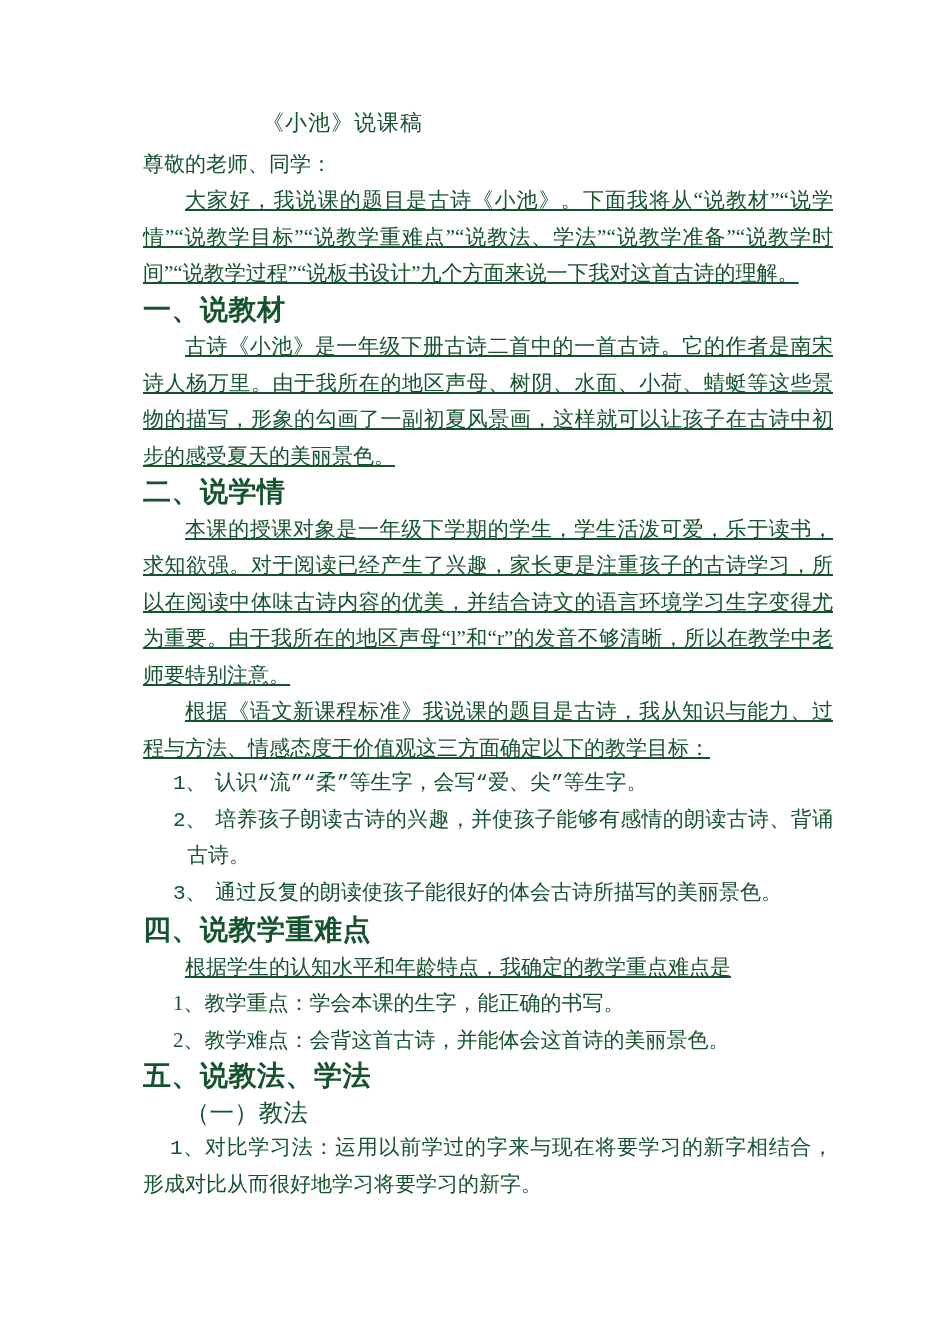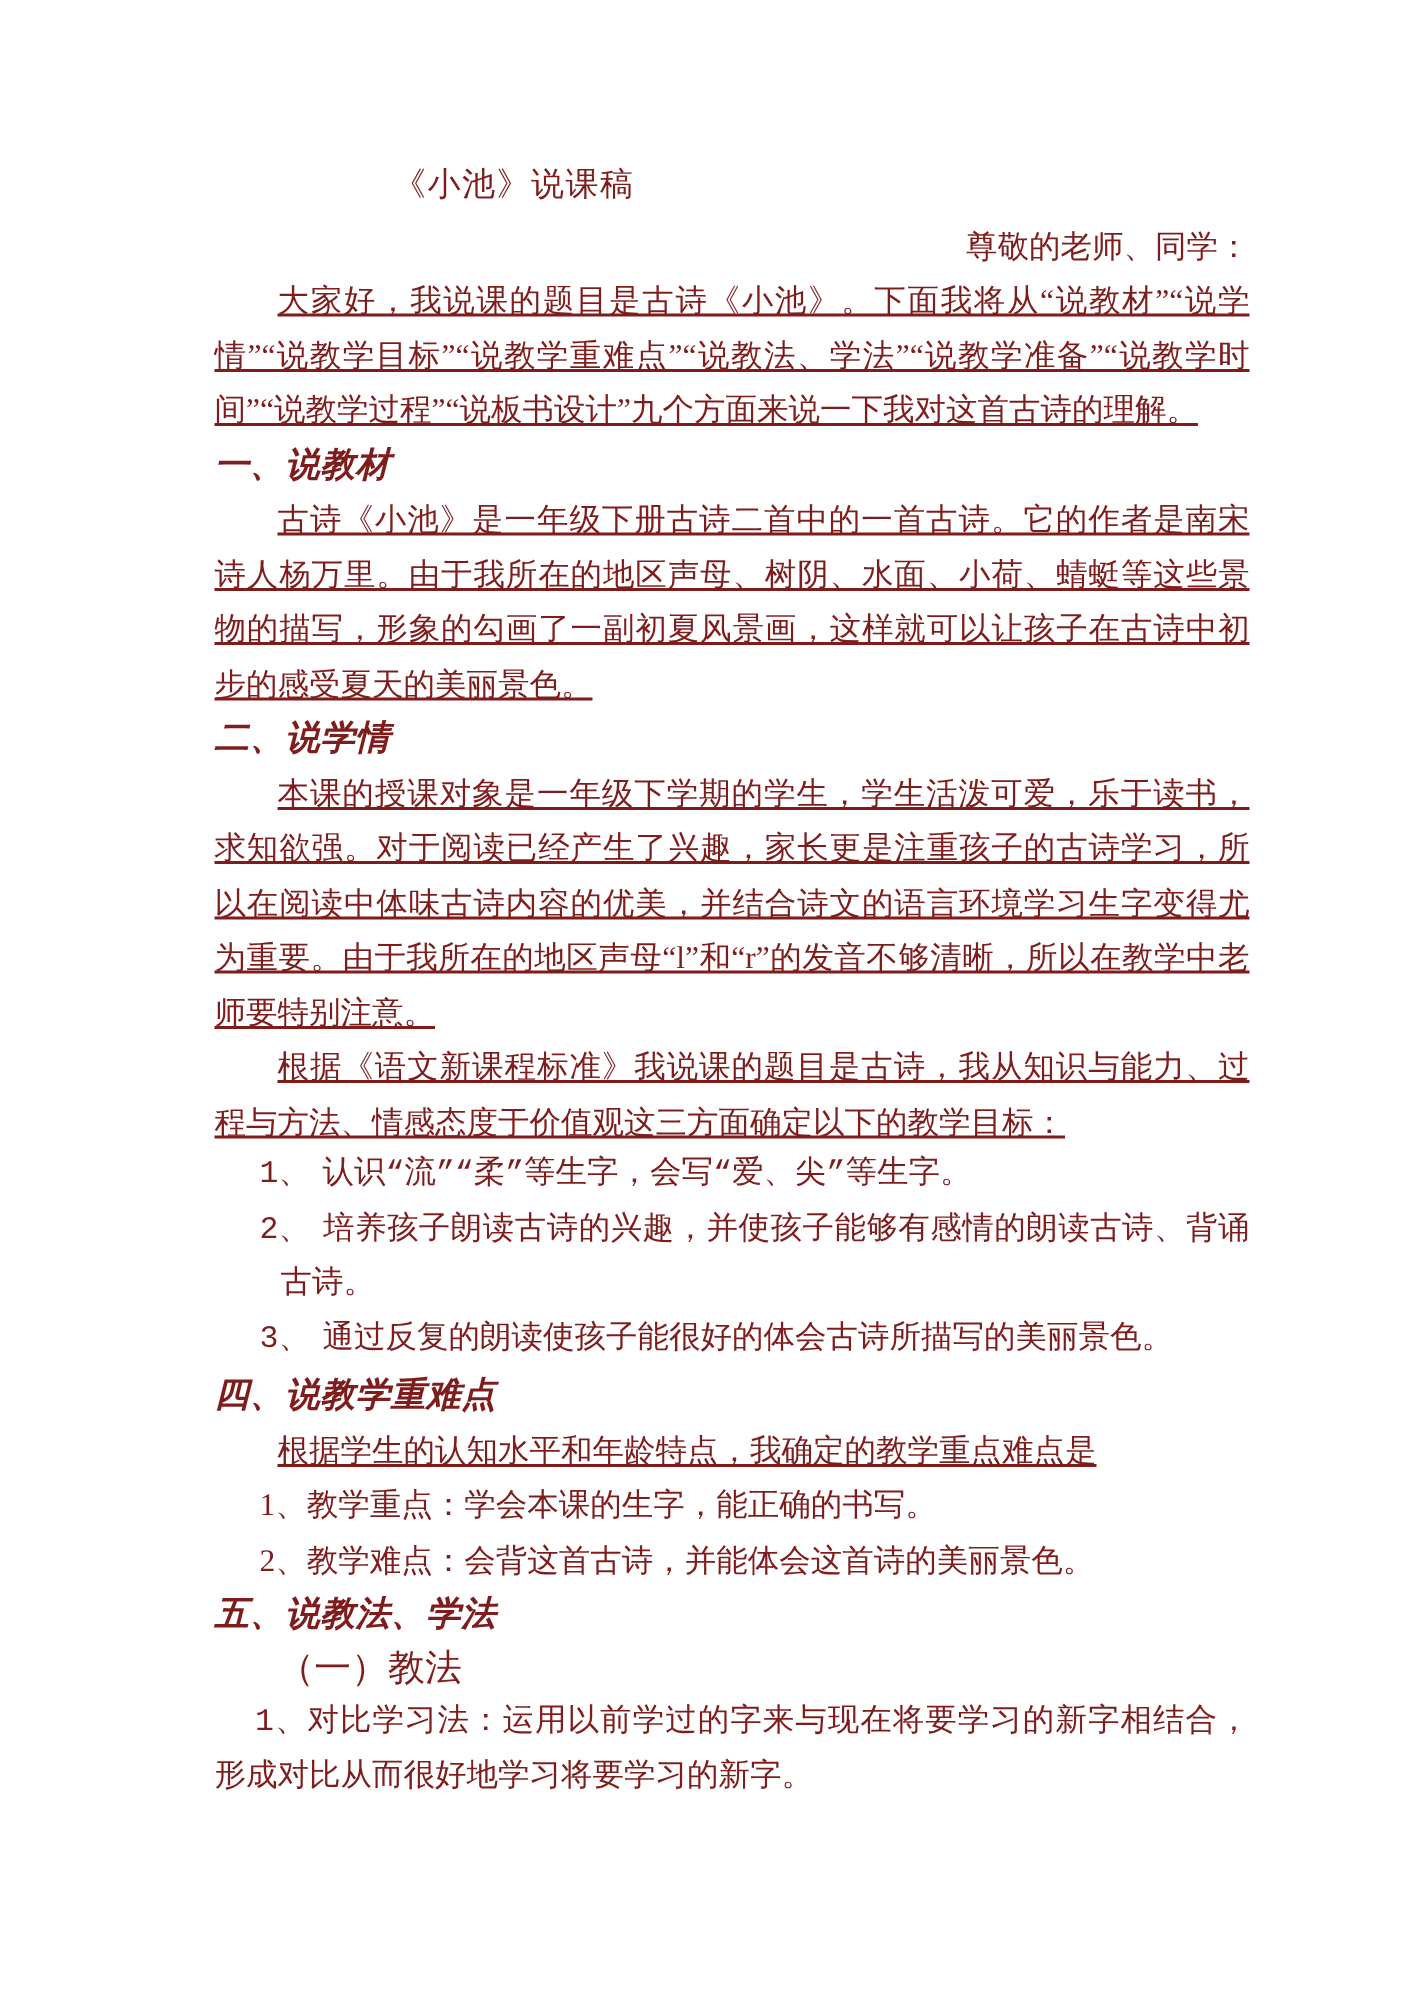--- a/index.html
+++ b/index.html
@@ -7,21 +7,21 @@
     padding: 0;
     background: #ffffff;
   }
   .page {
     position: relative;
     width: 950px;
     height: 1344px;
     background: #ffffff;
     overflow: hidden;
     font-family: "Liberation Serif", "DejaVu Serif", serif;
-    color: #7f1d1d;
+    color: #14532d;
   }
   .doc {
     position: absolute;
     left: 143px;
     top: 105px;
     width: 690px;
     font-size: 21px;
     line-height: 36.5px;
   }
   .doc p, .doc h1, .doc h2, .doc h3 {
@@ -30,32 +30,31 @@
     font-weight: normal;
   }
   .title {
     font-size: 22px;
     font-weight: bold;
     margin-left: 119px !important;
     margin-bottom: 4px !important;
     letter-spacing: 1px;
   }
   .plain {
-    text-align: right;
+    text-align: left;
   }
   .para {
     text-indent: 42px;
     text-align: justify;
     text-decoration: underline;
   }
   .h1 {
-    font-size: 23px;
+    font-size: 28px;
     font-weight: bold !important;
     letter-spacing: 0.5px;
-    font-style: italic;
   }
   .h2 {
     font-weight: normal;
     margin-left: 42px !important;
   }
   .li-tab {
     margin-left: 44px !important;
     text-align: justify;
     font-family: Liberation Mono, monospace;
   }

